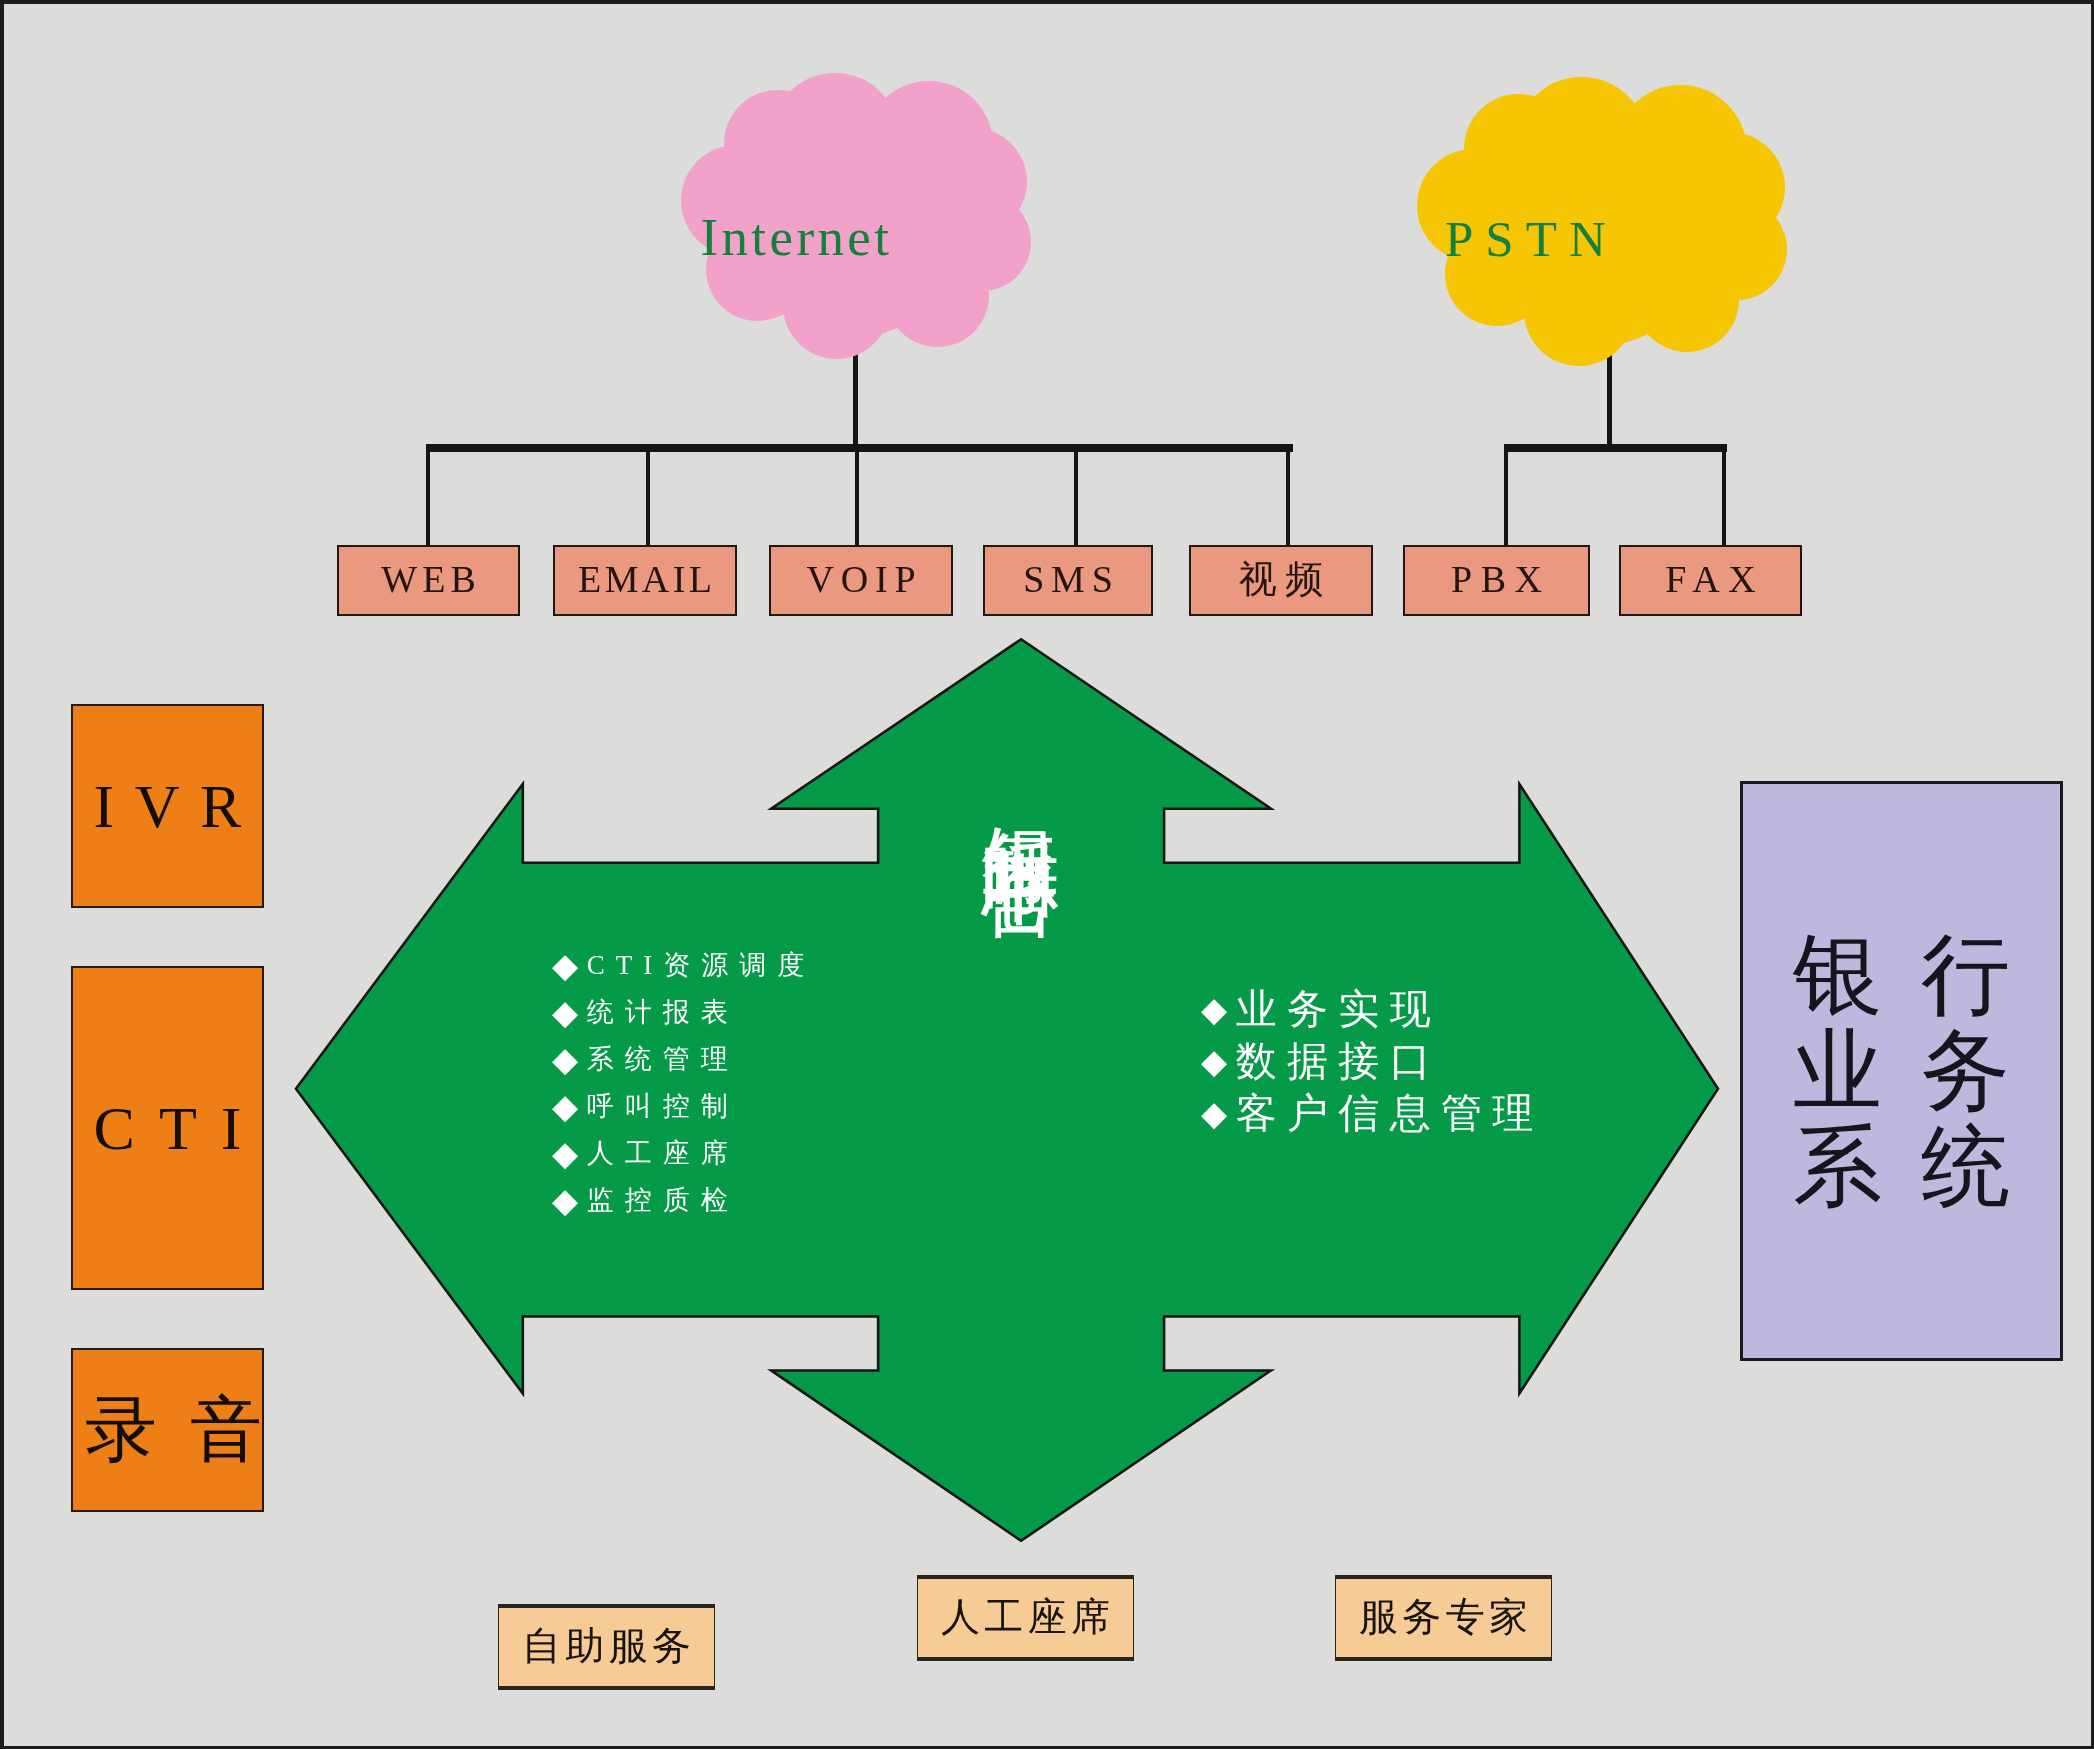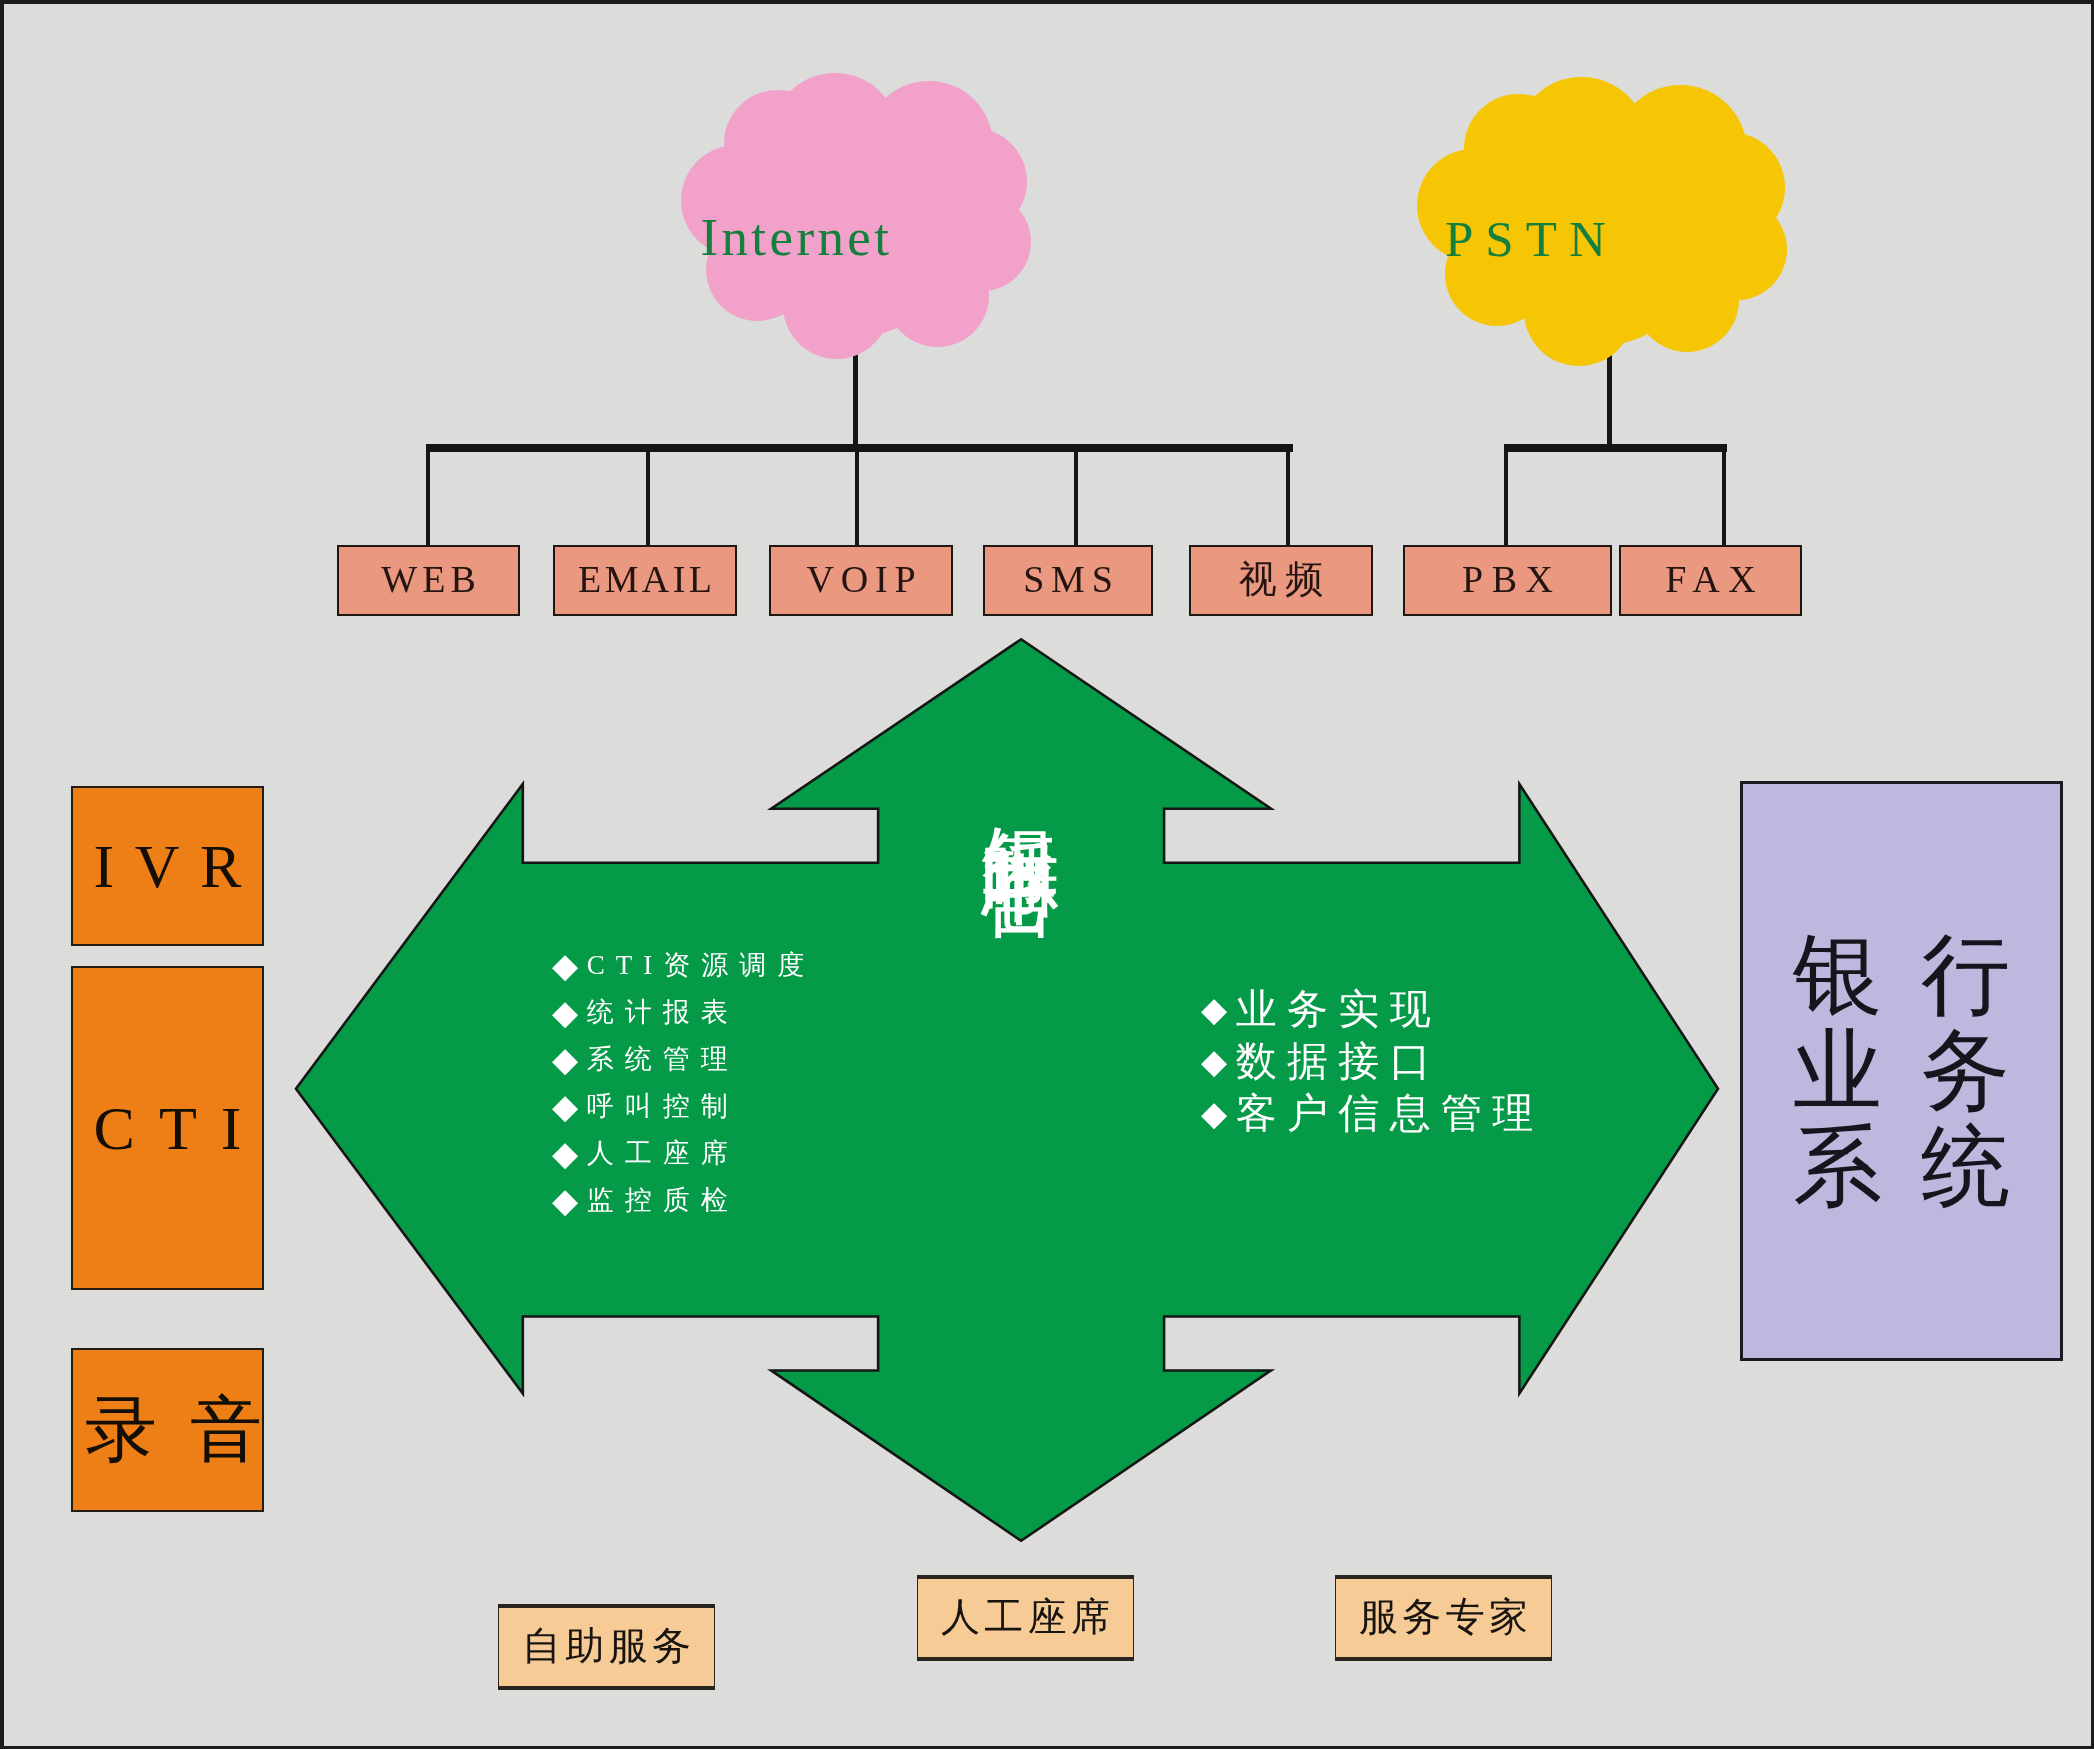--- a/index.html
+++ b/index.html
@@ -95,24 +95,24 @@
     <div class="puff puff-yellow" style="left:43px;top:13px;width:109px;height:109px;"></div>
     <div class="puff puff-yellow" style="left:68px;top:47px;width:218px;height:218px;"></div>
     <div class="cloud-label" style="font-size:51px;letter-spacing:12px;text-indent:12px;">PSTN</div>
   </div>
 
   <div class="cbox" style="left:333px;width:183px;letter-spacing:5.1px;text-indent:5.1px;">WEB</div>
   <div class="cbox" style="left:549px;width:184px;letter-spacing:3.4px;text-indent:3.4px;">EMAIL</div>
   <div class="cbox" style="left:765px;width:184px;letter-spacing:6.8px;text-indent:6.8px;">VOIP</div>
   <div class="cbox" style="left:979px;width:170px;letter-spacing:6.8px;text-indent:6.8px;">SMS</div>
   <div class="cbox" style="left:1185px;width:184px;letter-spacing:8.6px;text-indent:8.6px;">视频</div>
-  <div class="cbox" style="left:1399px;width:209px;letter-spacing:8.6px;text-indent:8.6px;">PBX</div>
+  <div class="cbox" style="left:1399px;width:187px;letter-spacing:8.6px;text-indent:8.6px;">PBX</div>
   <div class="cbox" style="left:1615px;width:183px;letter-spacing:8.6px;text-indent:8.6px;">FAX</div>
 
-  <div class="mbox" style="top:782px;height:160px;justify-content:center;">
+  <div class="mbox" style="top:700px;height:204px;justify-content:center;">
     <span style="font-size:62px;letter-spacing:20.5px;text-indent:20.5px;">IVR</span>
   </div>
   <div class="mbox" style="top:962px;height:324px;">
     <span style="font-size:62px;letter-spacing:24px;text-indent:24px;">CTI</span>
   </div>
   <div class="mbox" style="top:1344px;height:164px;padding-left:12px;">
     <span style="font-size:72px;letter-spacing:33px;text-indent:33px;">录音</span>
   </div>
 
   <svg class="arrow-svg" width="2095" height="1750" viewBox="0 0 2447 2044">

